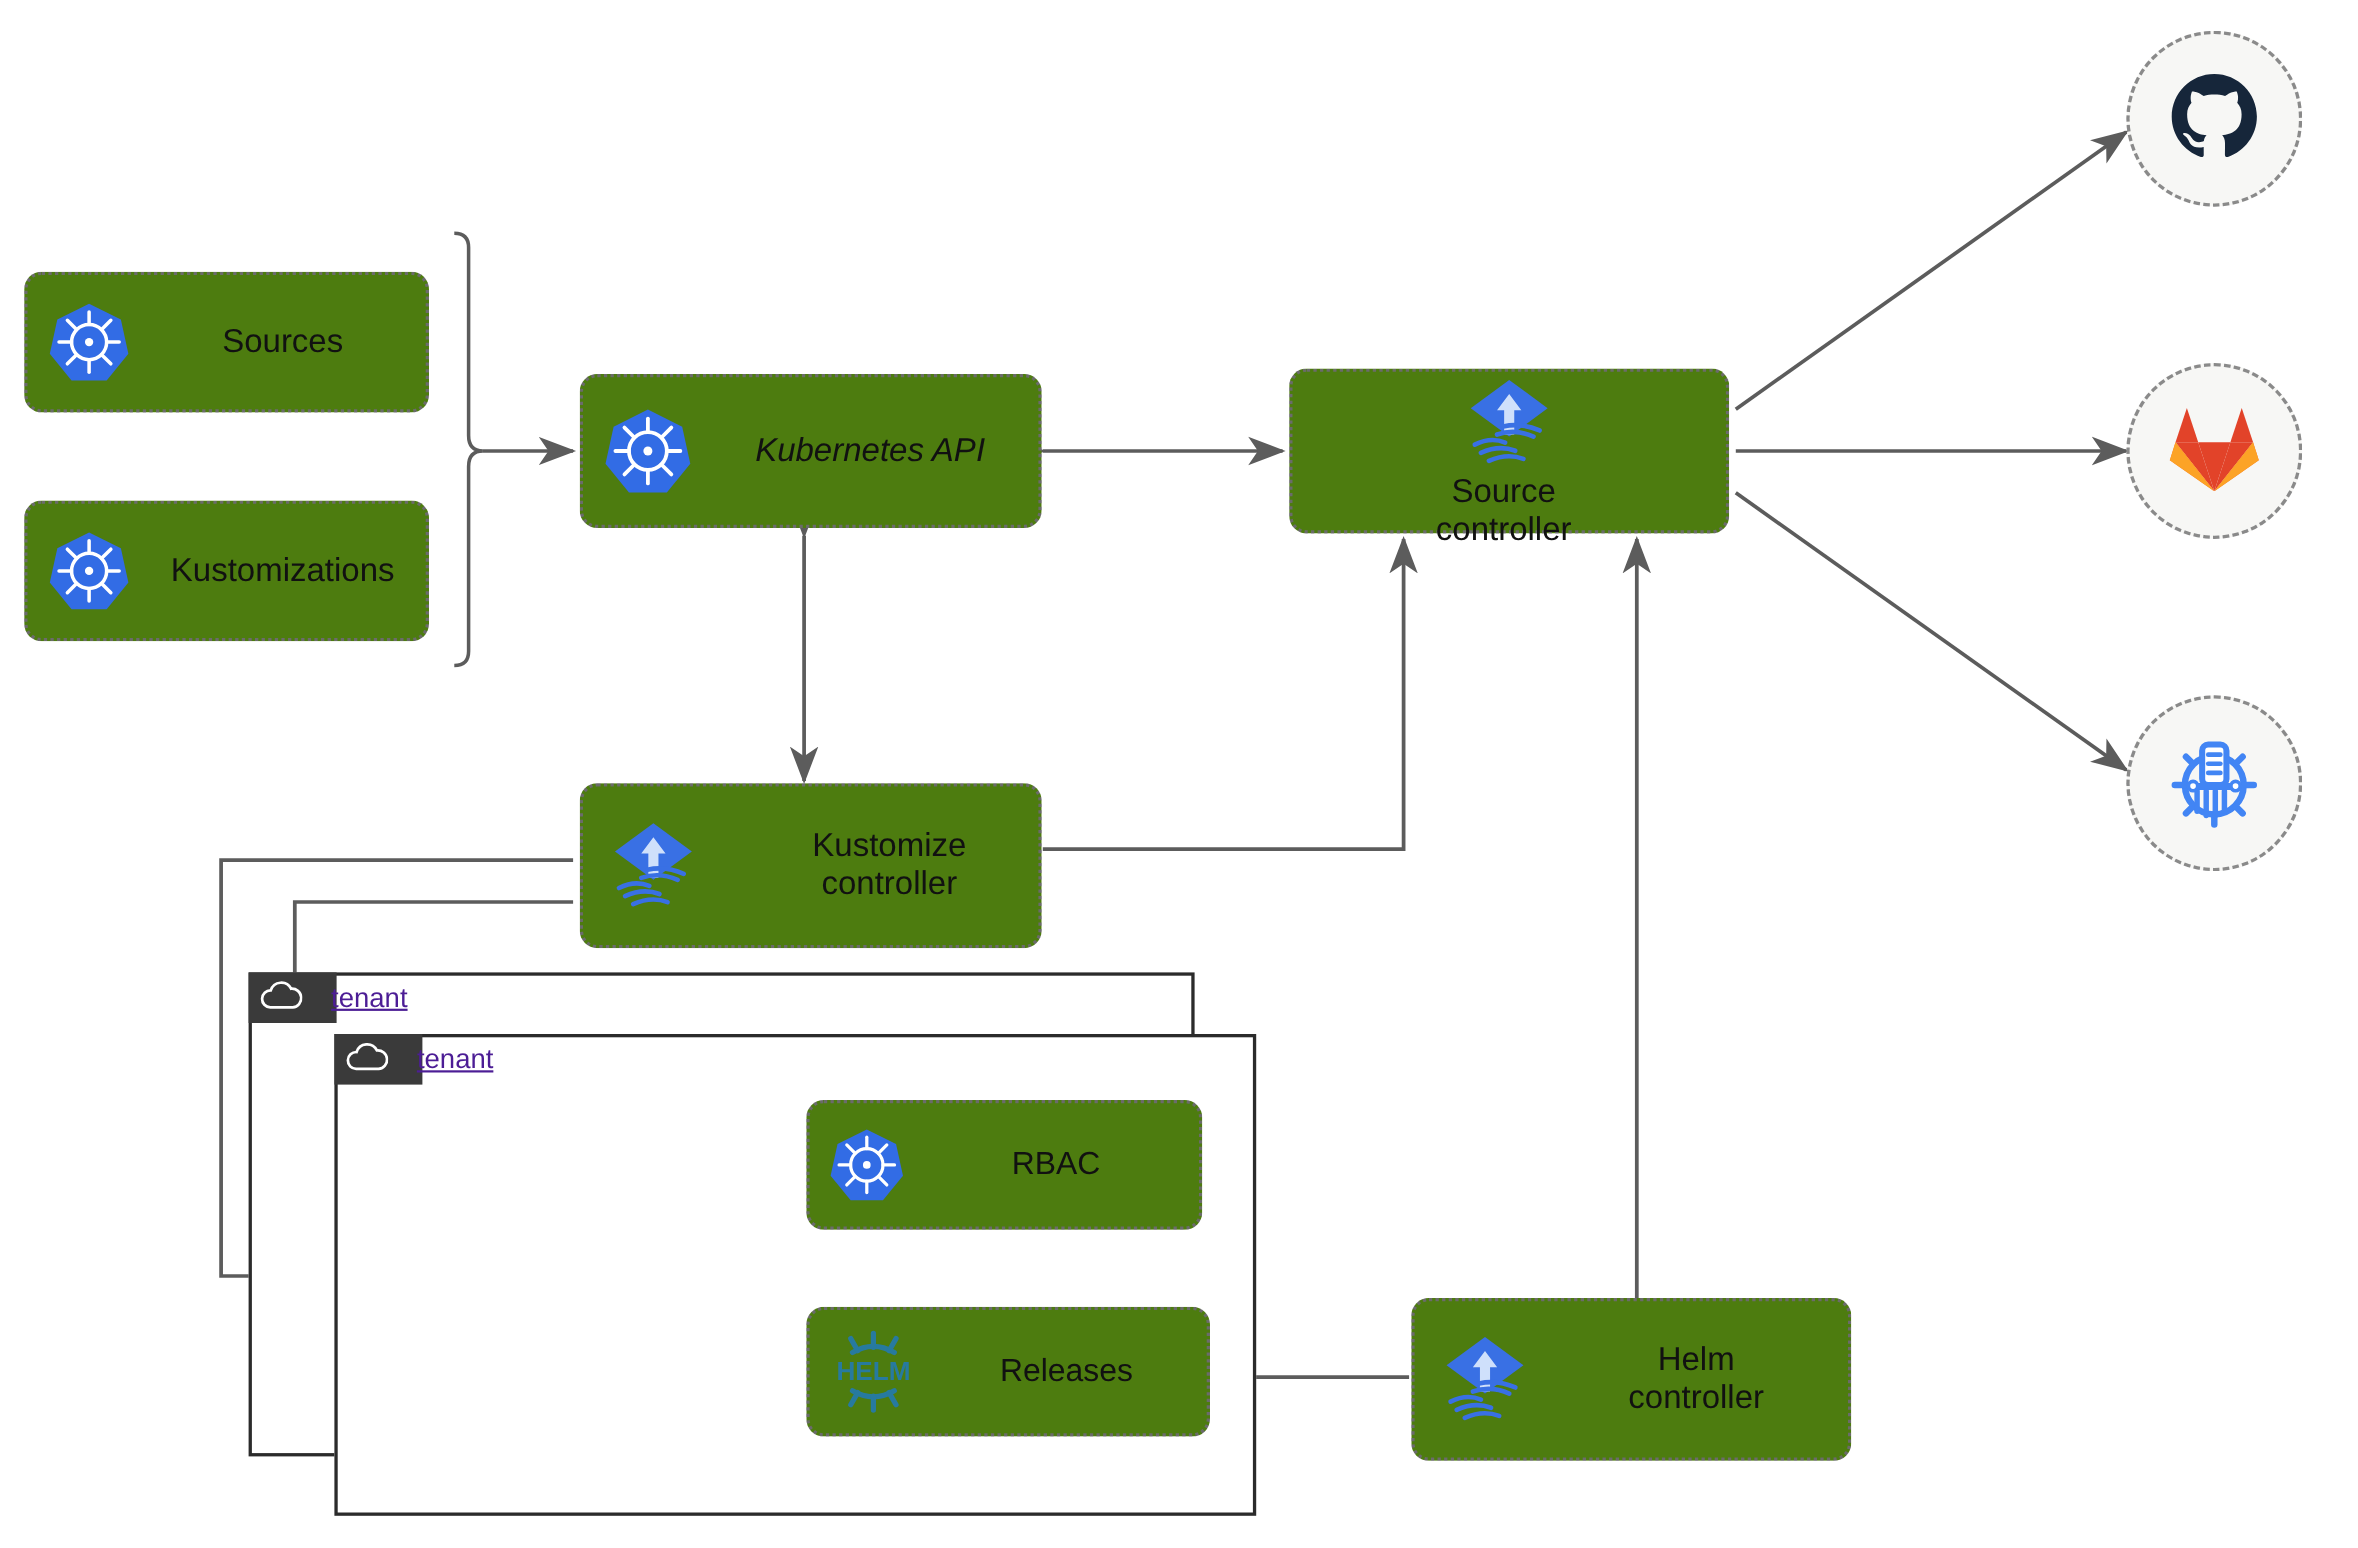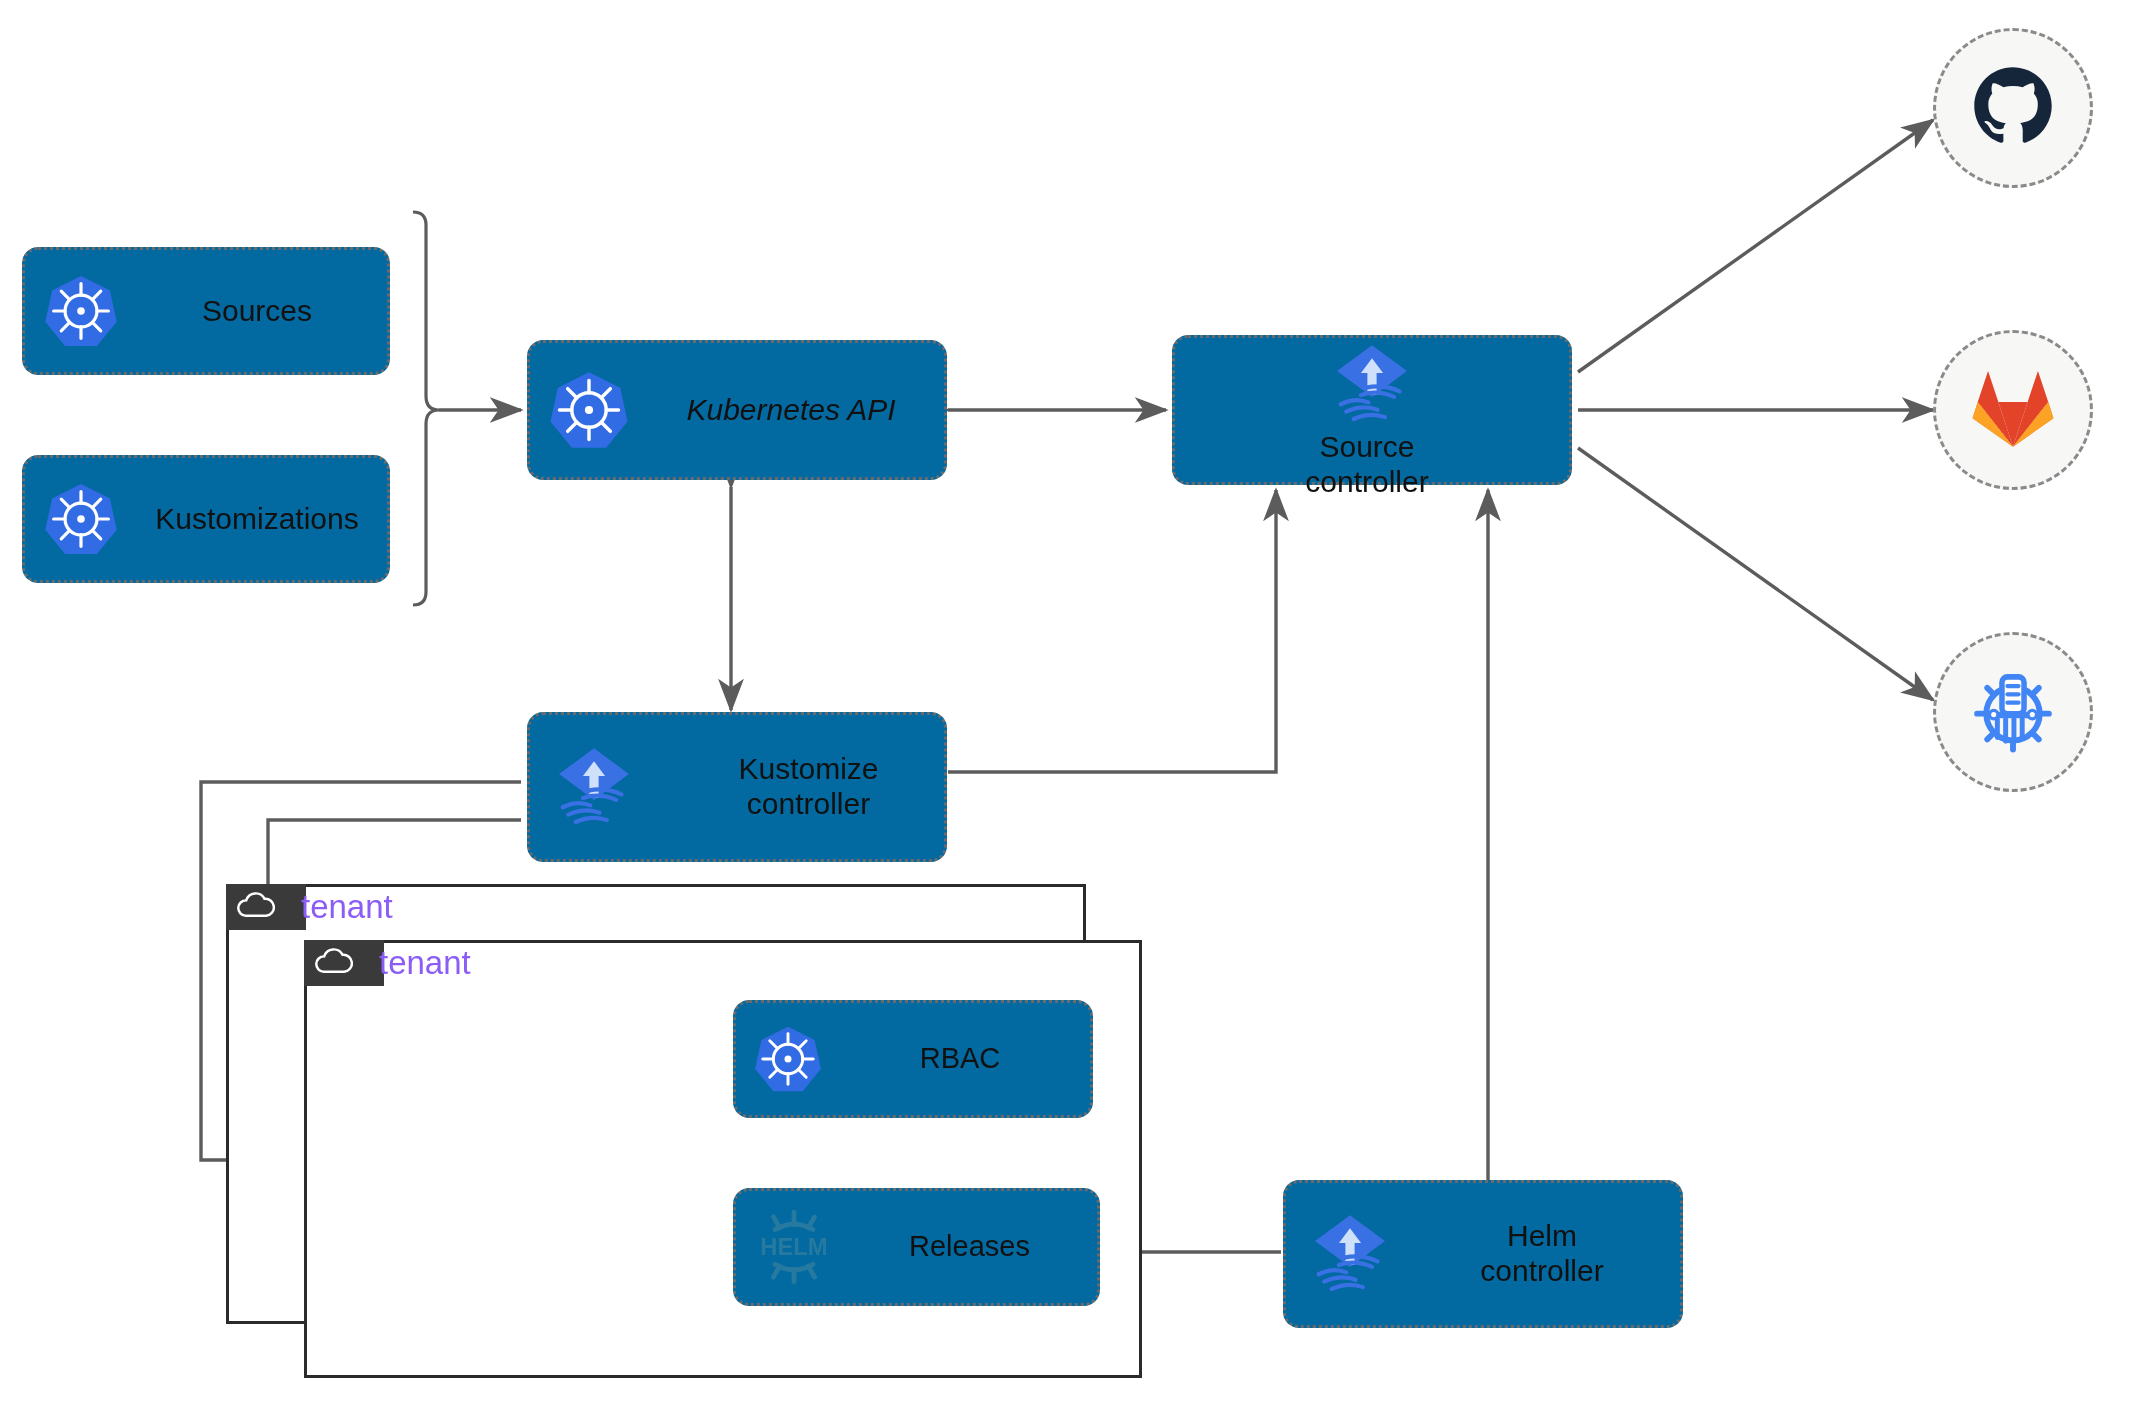--- a/index.html
+++ b/index.html
@@ -22,21 +22,21 @@
     left: 0; top: 0;
     width: 2144px;
     height: 1407px;
     pointer-events: none;
   }
 
   
   .node {
     position: absolute;
     box-sizing: border-box;
-    background: #0369a1;
+    background: #4d7c0f;
     border: 3px dotted #6b6b6b;
     border-radius: 16px;
     display: flex;
     align-items: center;
     z-index: 5;
   }
   .node .ico {
     flex: 0 0 auto;
     display: flex;
     align-items: center;
@@ -85,22 +85,23 @@
     align-items: center;
     background: #3a3a3a;
     padding: 0 9px;
   }
   .tenant .tenant-name {
     position: absolute;
     top: -3px;
     height: 46px;
     display: flex;
     align-items: center;
-    color: #8b5cf6;
-    font-size: 33px;
+    color: #4c1d95;
+    font-size: 25px;
+    text-decoration: underline;
   }
 </style>
 </head>
 <body>
 
 <div id="canvas">
 
   <svg id="wires" viewBox="0 0 2144 1407" xmlns="http://www.w3.org/2000/svg">
     <defs>
       <marker id="ah" markerWidth="11" markerHeight="11" refX="9.2" refY="4.2" orient="auto" markerUnits="strokeWidth">

